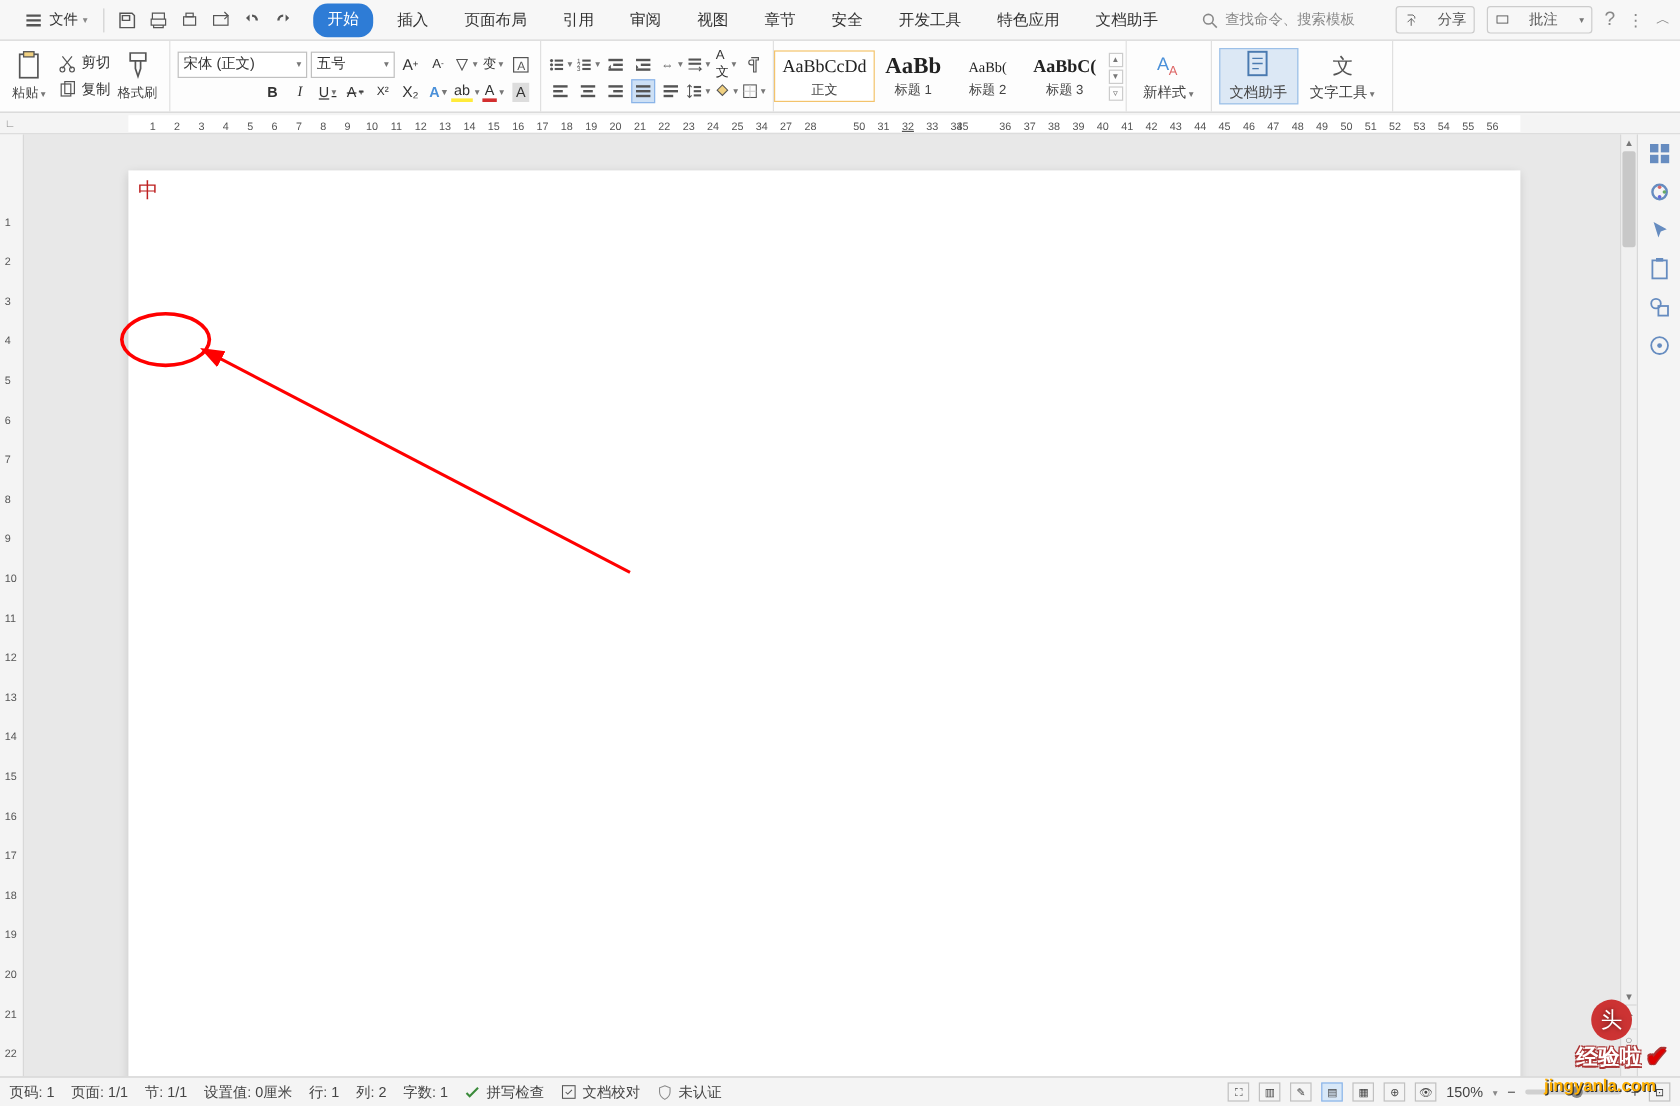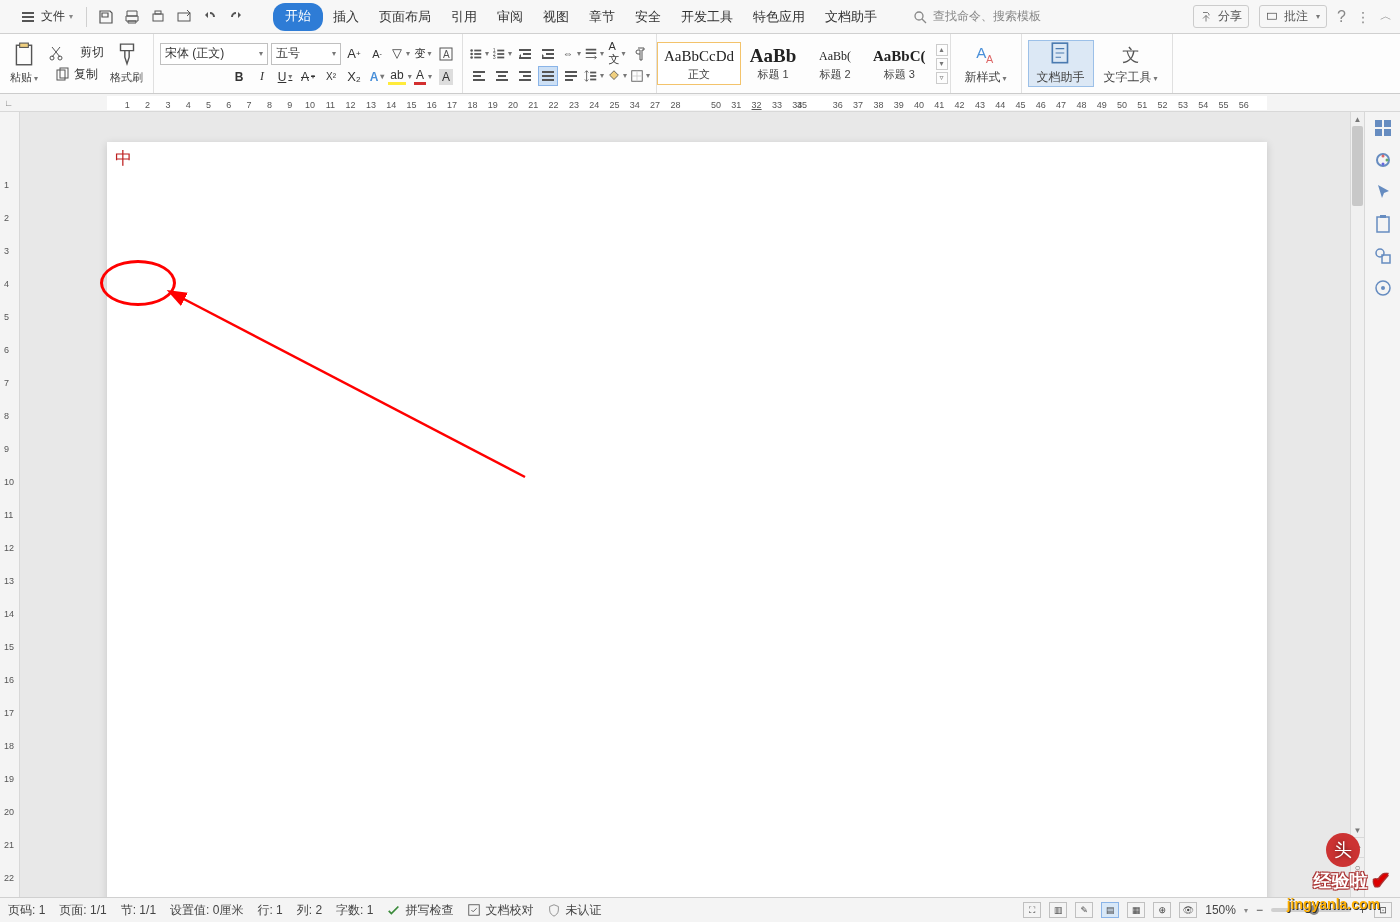--- a/index.html
+++ b/index.html
@@ -3,27 +3,27 @@
 <meta charset="utf-8">
 <style>
   * { box-sizing: border-box; margin: 0; padding: 0; font-family: "Microsoft YaHei", sans-serif; }
   body { width: 1400px; height: 922px; background: #e8e8e8; overflow: hidden; position: relative; }
 
   
   .menubar { height: 34px; background: #f7f7f7; display: flex; align-items: center; padding: 0 8px; border-bottom: 1px solid #d0d0d0; font-size: 12px; color: #333; }
   .file-btn { display: flex; align-items: center; padding: 3px 6px; border: 1px solid transparent; }
   .menubar .sep { width: 1px; height: 20px; background: #d0d0d0; margin: 0 6px; }
   .menubar .ico { width: 16px; height: 16px; margin: 0 5px; fill: #555; }
-  .mtabs { display: flex; margin-left: 24px; }
+  .mtabs { display: flex; margin-left: 12px; gap: 10px; }
   .mtab { padding: 5px 10px; color: #333; font-size: 13px; }
   .mtab.active { background: #2e7cd6; color: #fff; border-radius: 12px; padding: 4px 12px; }
   .search-cmd { margin-left: 20px; color: #888; display:flex; align-items:center; }
   .spacer { flex: 1; }
   .menuright { display: flex; align-items: center; gap: 10px; color: #555; }
-  .menuright .chip { border: 1px solid #ccc; padding: 2px 6px; border-radius: 3px; font-size: 12px; display:flex; align-items:center; gap:6px;}
+  .menuright .chip { border: 1px solid #ccc; padding: 2px 6px; border-radius: 3px; font-size: 12px; display:flex; align-items:center; gap:16px;}
   
   
   .ribbon { height: 60px; background: #fdfdfd; border-bottom: 1px solid #ccc; display: flex; align-items: stretch; font-size: 12px; color: #333; }
   .rgroup { display: flex; flex-direction: column; justify-content: center; padding: 2px 6px; border-right: 1px solid #e0e0e0; }
   .rgroup.row { flex-direction: row; align-items: center; gap: 2px; }
   .rgroup .stack { display:flex; flex-direction:column; align-items:center; justify-content:center; padding:0 4px;}
   .rgroup .stack .lbl { font-size: 11px; color:#444; margin-top:2px;}
   .icosvg { width: 16px; height: 16px; fill:#555; }
   .bigico { width: 26px; height: 26px; fill:#555; }
   .fontcombo { height: 22px; border:1px solid #c0c0c0; background:#fff; font-size:12px; padding:0 18px 0 4px; position:relative; display:inline-flex; align-items:center;}
@@ -165,21 +165,21 @@
 <div class="ribbon">
   <div class="rgroup row">
     <div class="stack">
       <svg class="bigico" viewBox="0 0 24 24">
           <rect x="5" y="3" width="14" height="18" fill="none" stroke="#555" stroke-width="1.3"></rect>
           <rect x="8" y="1" width="8" height="4" fill="#f0d080" stroke="#555"></rect>
         </svg>
       <span class="lbl drop">粘贴</span>
     </div>
     <div style="display:flex;flex-direction:column;gap:2px;margin-left:4px">
-      <div class="sq" style="width:auto;gap:16px">
+      <div class="sq" style="width:auto;gap:4px">
           <svg class="icosvg" viewBox="0 0 16 16">
             <path d="M4 2l8 10M12 2L4 12" stroke="#555" fill="none"></path>
             <circle cx="4" cy="13" r="2" fill="none" stroke="#555"></circle>
             <circle cx="12" cy="13" r="2" fill="none" stroke="#555"></circle>
           </svg>
           <span>剪切</span>
         </div>
       <div class="sq" style="width:auto;gap:4px">
           <svg class="icosvg" viewBox="0 0 16 16">
             <rect x="3" y="3" width="8" height="10" fill="none" stroke="#555"></rect>

